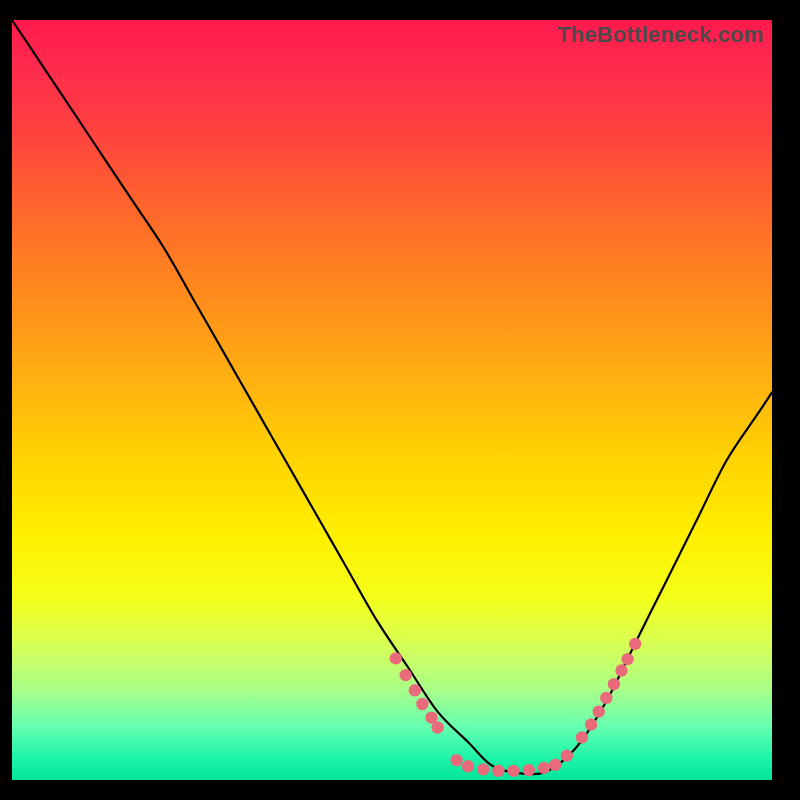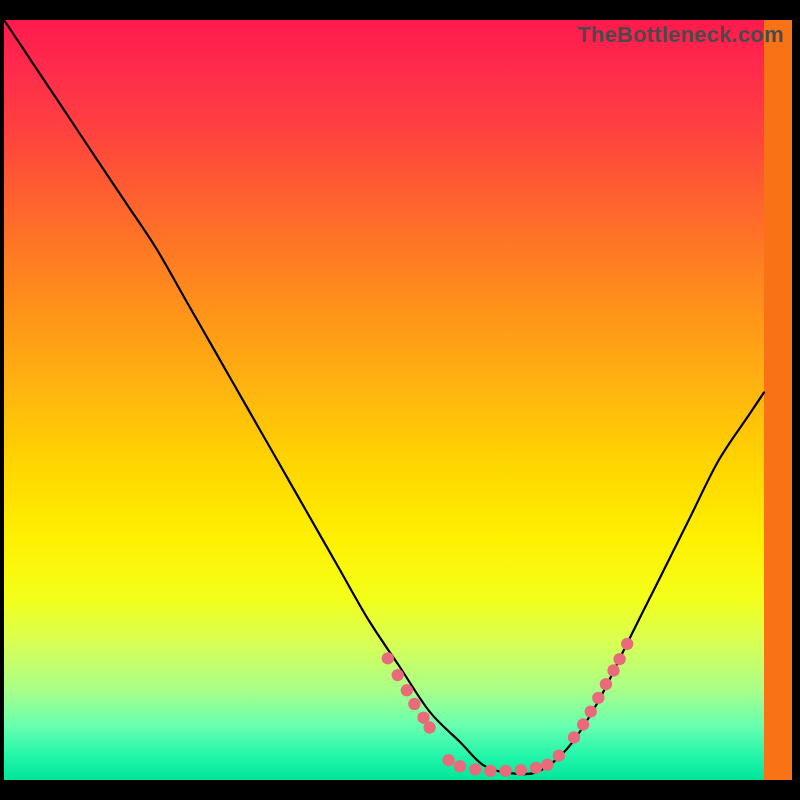--- a/index.html
+++ b/index.html
@@ -6,26 +6,25 @@
     margin: 0;
     padding: 0;
     width: 800px;
     height: 800px;
     background: #000;
     overflow: hidden;
     font-family: Arial, Helvetica, sans-serif;
   }
   .frame {
     position: absolute;
-    left: 4px;
+    left: 12px;
     top: 20px;
     width: 760px;
     height: 760px;
-    background: #f97316;
-    padding-left: 28px;
+    background: #5eead4;
   }
   .plot-area {
     position: absolute;
     left: 0;
     top: 0;
     width: 760px;
     height: 760px;
     background: linear-gradient(to bottom,
       #ff1a4d 0%,
       #ff2a4d 6%,

